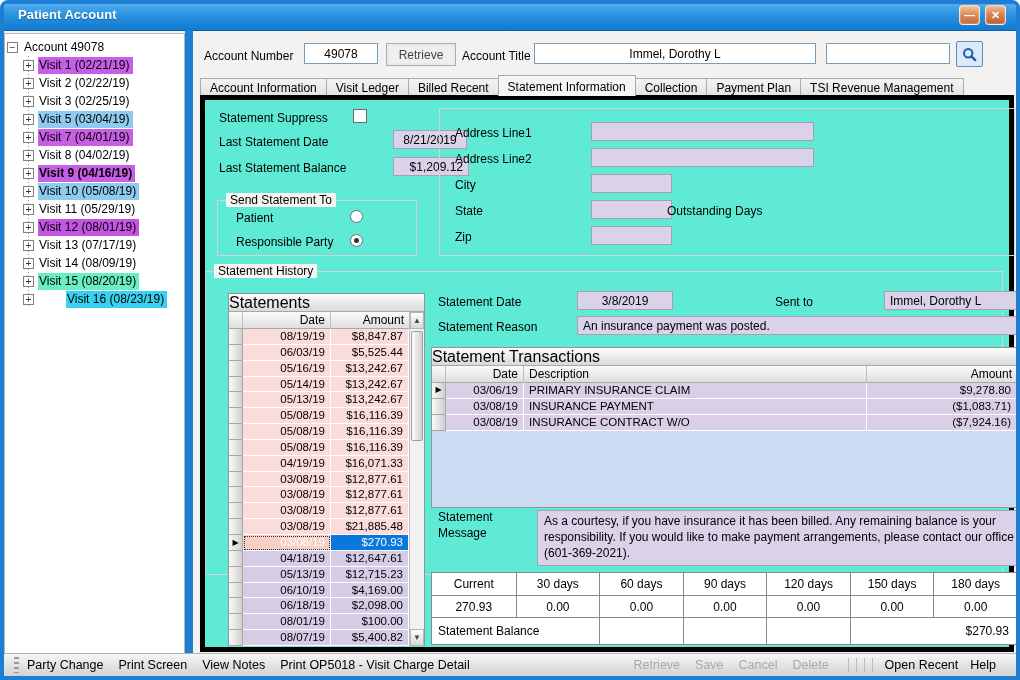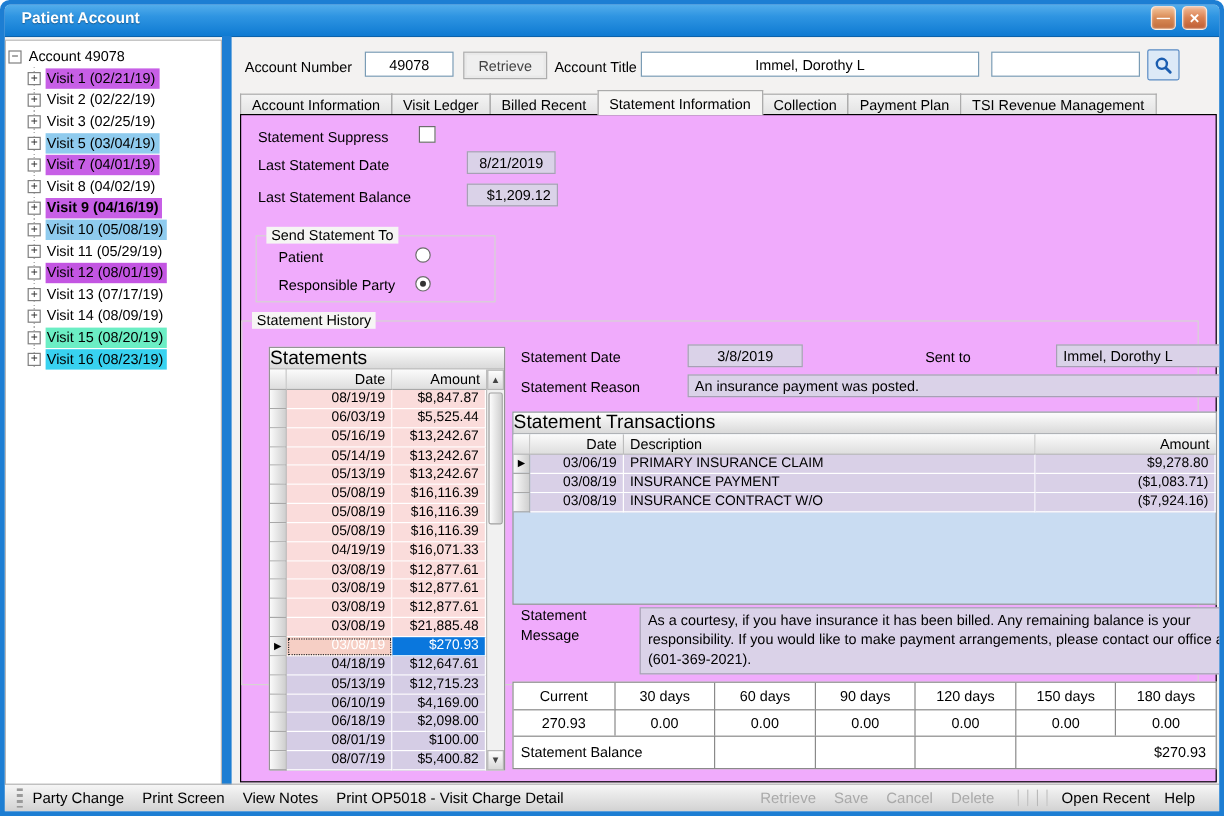--- a/index.html
+++ b/index.html
@@ -40,22 +40,22 @@
   .btn-retrieve { position:absolute; left:382px; top:39px; width:70px; height:23px; font-size:12px;
     color:#444; background:#efefef; border:1px solid #adadad; box-shadow:inset 0 0 0 2px #e9e9e9; cursor:pointer; }
   .btn-search { position:absolute; left:952px; top:37px; width:27px; height:26px; background:#dce9f7;
     border:1px solid #5a8bc4; border-radius:2px; cursor:pointer; display:flex; align-items:center; justify-content:center; }
 
   
   .tabstrip { position:absolute; left:196px; top:72px; display:flex; align-items:flex-end; height:20px; }
   .tab { font-size:12px; padding:2px 9px 3px 9px; border:1px solid #ababab; border-bottom:none;
     background:linear-gradient(#f4f4f4,#e2e2e2); margin-right:-1px; cursor:pointer; height:18px; white-space:nowrap; }
   .tab.tone-active { background:#f6f5f4; height:21px; position:relative; z-index:3; padding-top:4px; }
-  .tabpanel { position:absolute; left:196px; top:91px; width:814px; height:557px; background:#f0abfc;
-    border:1px solid #000000; z-index:1; }
+  .tabpanel { position:absolute; left:196px; top:91px; width:814px; height:557px; background:#5eead4;
+    border:5px solid #000000; z-index:1; }
 
   
   .field { position:absolute; background:var(--field,#dad2e8); border:1px solid #a7a0b5; font-size:12px;
     display:flex; align-items:center; padding:0 5px; height:19px; color:#000;margin-left:44px; }
   .checkbox { position:absolute; width:14px; height:14px; border:1px solid #6d6d6d; background:#fff; cursor:pointer; }
   .groupbox { position:absolute; border:1px solid #d6d4d2; }
   .groupbox > .gb-label { position:absolute; top:-8px; left:8px; background:#f6f5f4; padding:0 4px; font-size:12px; }
   .radio { position:absolute; width:13px; height:13px; border:1px solid #6d6d6d; border-radius:50%; background:#fff; cursor:pointer; }
   .radio.sel::after { content:""; position:absolute; left:3px; top:3px; width:5px; height:5px; border-radius:50%; background:#333; }
 
@@ -202,21 +202,21 @@
           <span class="tree-label">Visit 14 (08/09/19)</span>
         </div>
 
         <div class="tree-item">
           <span class="plusbox">+</span>
           <span class="tree-label" style="background-color: rgb(107, 238, 196);">Visit 15 (08/20/19)</span>
         </div>
 
         <div class="tree-item">
           <span class="plusbox">+</span>
-          <span class="tree-label" style="background-color: rgb(56, 210, 240);">Visit 16 (08/23/19)</span>
+          <span class="tree-label" style="background-color: rgb(56, 210, 240); margin-left: 28px;">Visit 16 (08/23/19)</span>
         </div>
 
     </div>
   </div>
   <div class="splitter"></div>
 
   <span class="lbl" style="left:200px; top:45px;">Account Number</span>
   <input class="tb-input" style="left: 300px; top: 39px; width: 74px;" value="49078">
   <button class="btn-retrieve">Retrieve</button>
   <span class="lbl" style="left:458px; top:45px;">Account Title</span>
@@ -259,20 +259,33 @@
     <div class="field" style="left:144px; top:57px; width:76px; justify-content:flex-end;">$1,209.12</div>
 
     <div class="groupbox" style="left:12px; top:100px; width:200px; height:56px;">
       <span class="gb-label">Send Statement To</span>
       <span class="lbl" style="left:18px; top:10px;">Patient</span>
       <span class="radio" style="left:132px; top:9px;"></span>
       <span class="lbl" style="left:18px; top:34px;">Responsible Party</span>
       <span class="radio sel" style="left:132px; top:33px;"></span>
     </div>
 
+    <div class="groupbox" style="left:234px; top:8px; width:576px; height:148px;">
+      <span class="lbl" style="left:15px; top:17px;">Address Line1</span>
+      <div class="field" style="left:107px; top:13px; width:223px;"></div>
+      <span class="lbl" style="left:15px; top:43px;">Address Line2</span>
+      <div class="field" style="left:107px; top:39px; width:223px;"></div>
+      <span class="lbl" style="left:15px; top:69px;">City</span>
+      <div class="field" style="left:107px; top:65px; width:81px;"></div>
+      <span class="lbl" style="left:15px; top:95px;">State</span>
+      <div class="field" style="left:107px; top:91px; width:81px;"></div>
+      <span class="lbl" style="left:227px; top:95px;">Outstanding Days</span>
+      <span class="lbl" style="left:15px; top:121px;">Zip</span>
+      <div class="field" style="left:107px; top:117px; width:81px;"></div>
+    </div>
 
     <div class="groupbox" style="left:0; top:171px; width:798px; height:304px;">
       <span class="gb-label">Statement History</span>
 
       <div class="grid" id="stm-grid">
         <div class="grid-title">Statements</div>
         <div class="stm-body">
           <div class="stm-left">
             <div class="stm-hdr">
               <span class="hdr-cell" style="width:14px; padding:0;"></span>

